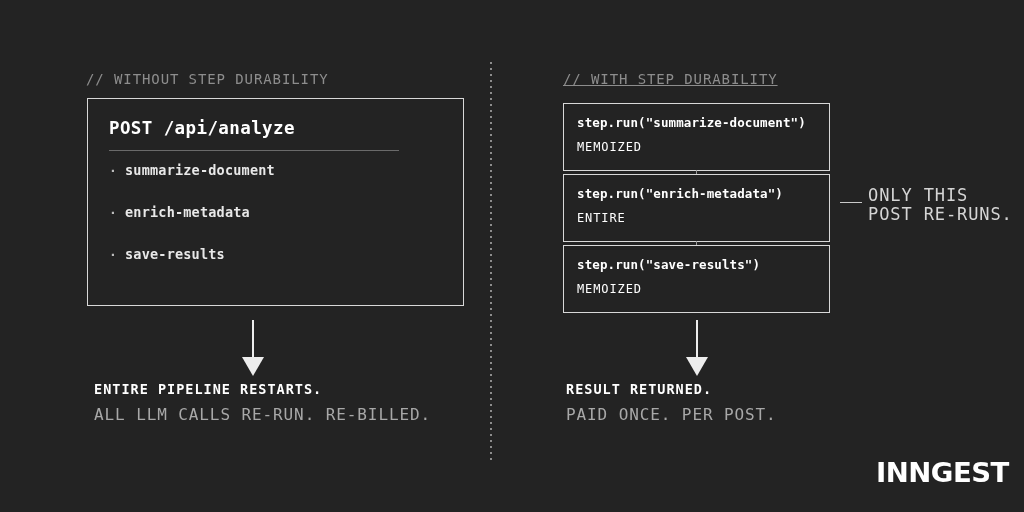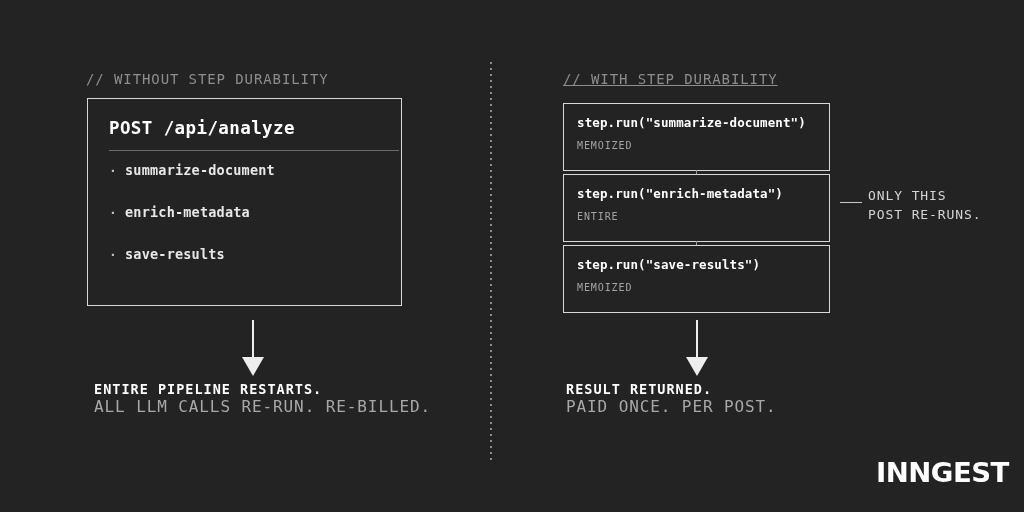--- a/index.html
+++ b/index.html
@@ -42,21 +42,21 @@
     background-image: linear-gradient(to bottom, #8d8d8d 0 2px, rgba(0,0,0,0) 2px 6px);
     background-size: 2px 6px;
     background-repeat: repeat-y;
   }
 
   
   #endpoint-box {
     position: absolute;
     left: 87px;
     top: 98px;
-    width: 315px;
+    width: 377px;
     height: 208px;
     border: 1px solid #d8d8d8;
     box-sizing: border-box;
   }
   #endpoint-title {
     position: absolute;
     left: 21px;
     top: 19px;
     font-size: 17.5px;
     font-weight: bold;
@@ -117,22 +117,22 @@
     font-size: 12.5px;
     font-weight: bold;
     color: #ffffff;
     letter-spacing: 0.1px;
     white-space: nowrap;
   }
   .step-status {
     position: absolute;
     left: 13px;
     top: 36px;
-    font-size: 10px;
-    color: #a3a3a3;
+    font-size: 12px;
+    color: #ffffff;
     letter-spacing: 0.9px;
     white-space: nowrap;
   }
 
   
   .step-connector {
     position: absolute;
     left: 696px;
     width: 1px;
     height: 4px;
@@ -147,21 +147,21 @@
     left: 840px;
     top: 202px;
     width: 22px;
     height: 1px;
     background: #c9c9c9;
   }
   #annotation {
     position: absolute;
     left: 868px;
     top: 186px;
-    font-size: 13px;
+    font-size: 17px;
     letter-spacing: 0.9px;
     color: #d5d5d5;
     line-height: 19px;
     white-space: nowrap;
   }
 
   
   .arrow {
     position: absolute;
     width: 22px;
@@ -191,20 +191,21 @@
   
   .caption { position: absolute; }
   #caption-left  { left: 94px;  top: 381px; }
   #caption-right { left: 566px; top: 381px; }
   .caption .headline {
     font-size: 13.5px;
     font-weight: bold;
     color: #ffffff;
     letter-spacing: 1px;
     white-space: nowrap;
+    margin-bottom: 8px;
   }
   .caption .subline {
     font-size: 16px;
     color: #a8a8a8;
     letter-spacing: 0.9px;
     white-space: nowrap;
   }
 
   
   #logo {

